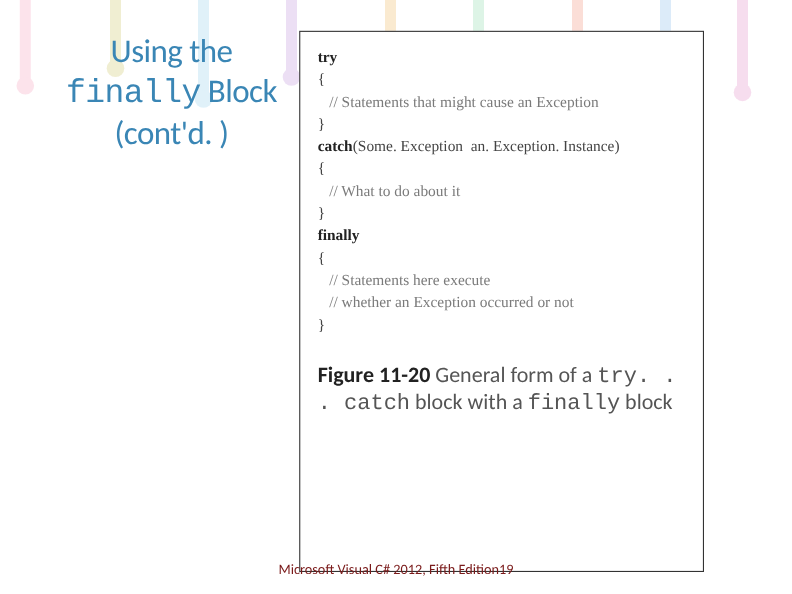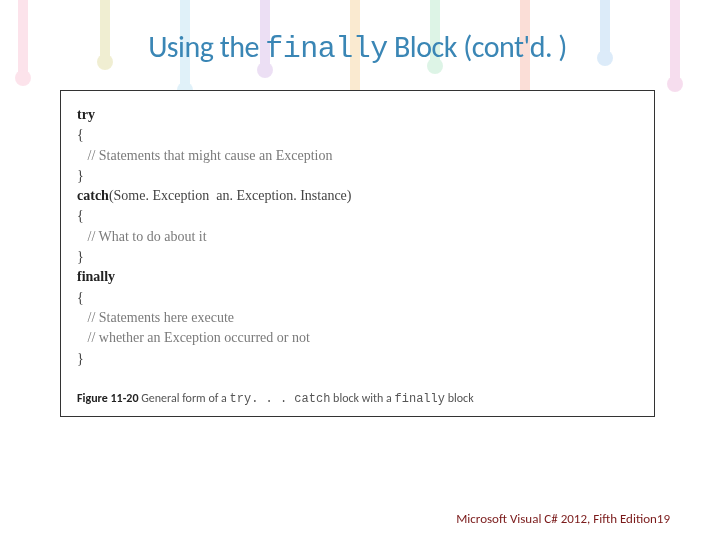--- a/index.html
+++ b/index.html
@@ -29,23 +29,23 @@
     left: -3px;
     width: 16px;
     height: 16px;
     border-radius: 50%;
     background: inherit;
   }
   .slide {
     position: relative;
     z-index: 1;
     width: 100%; height: 100%;
-    padding: 28px 55px 20px 50px;
+    padding: 28px 70px 20px 50px;
     display: flex;
-    flex-direction: column;
+    flex-direction: row;
   }
   .title {
     text-align: center;
     font-size: 30px;
     color: #3a86b5;
     font-weight: 400;
     margin-bottom: 24px;
     letter-spacing: -0.5px;
   }
   .title .code { font-family: "Consolas","Courier New",monospace; }
@@ -60,32 +60,32 @@
     font-family: Liberation Serif, serif;
     font-size: 14px;
     line-height: 1.45;
     color: #444;
     white-space: pre;
   }
   .codeblock .kw { font-weight: 700; color: #222; }
   .codeblock .cm { color: #7a7a7a; }
   .caption {
     margin-top: 22px;
-    font-size: 12px;
+    font-size: 20px;
     color: #555;
     font-family: Calibri, Arial, sans-serif;
   }
   .caption .fignum { font-weight: 700; color: #222; }
   .caption .inline-code { font-family: "Consolas","Courier New",monospace; }
   .footer {
     position: absolute;
     bottom: 14px;
     left: 50px; right: 50px;
     display: flex;
-    justify-content: flex-end;
+    justify-content: center;
     font-size: 13px;
     color: #7a1a1a;
   }
 </style>
 </head>
 <body>
 
 <div class="bg-drips">
   <div class="drip" style="left:18px;height:78px;background:#f7b0c8;">
       <div class="bulb"></div>

